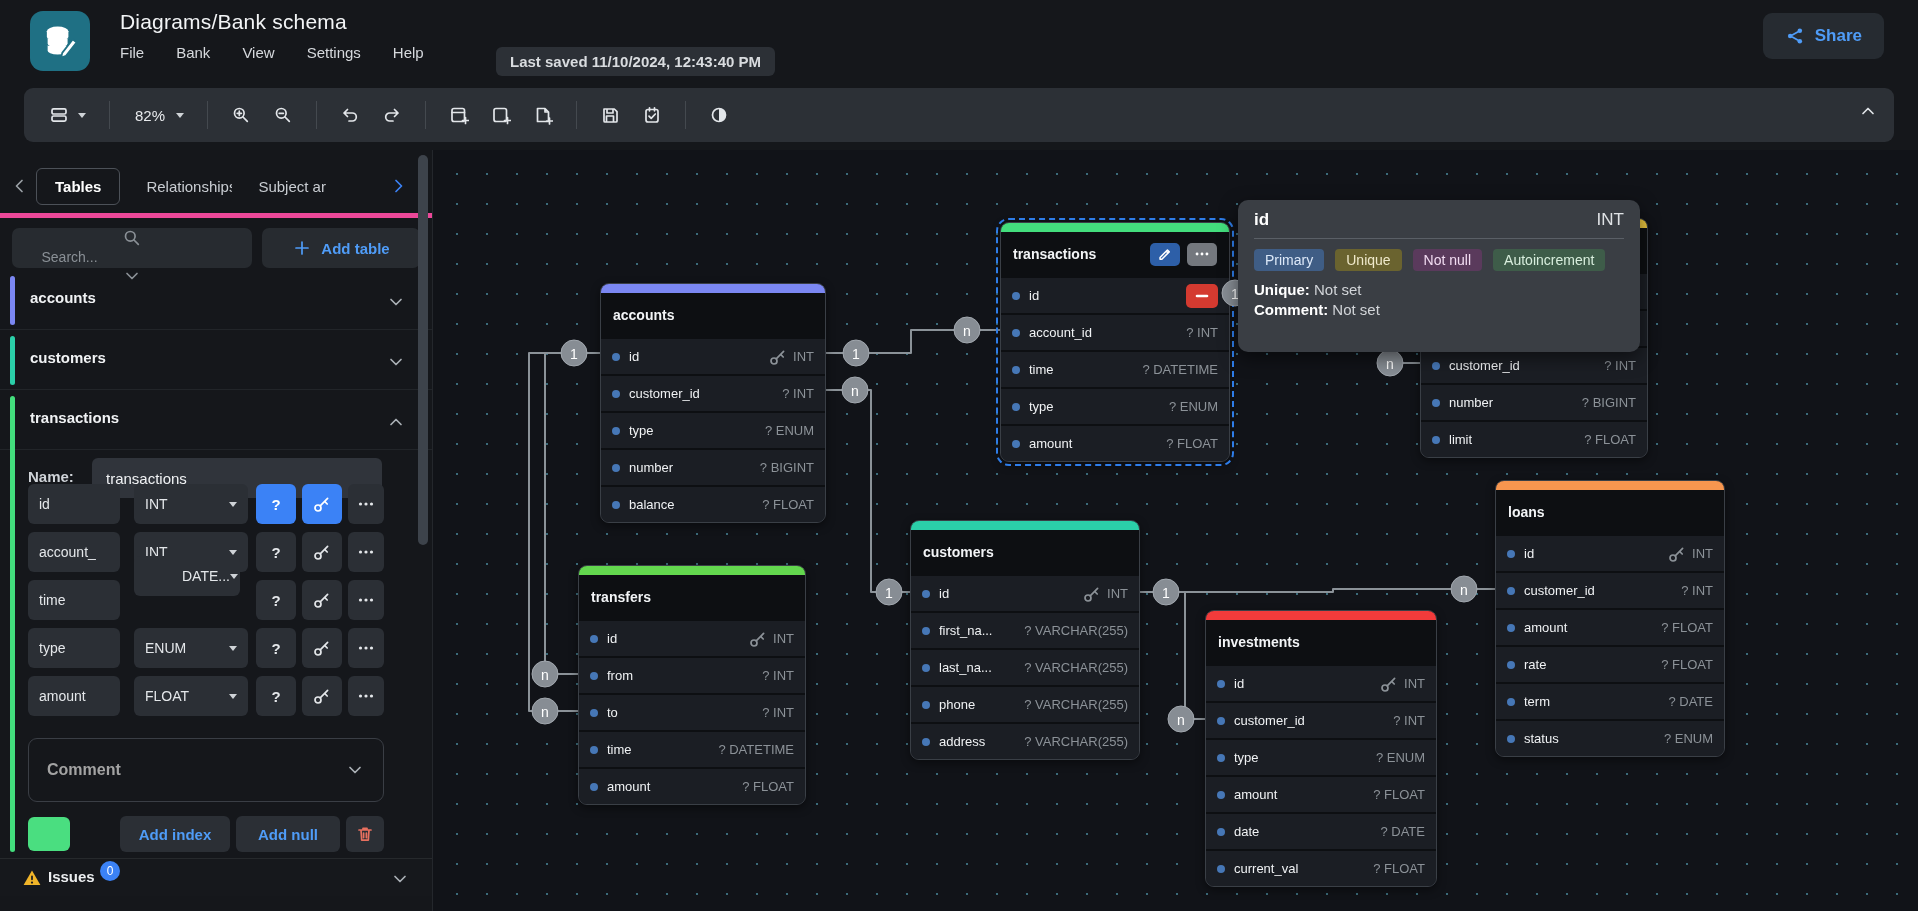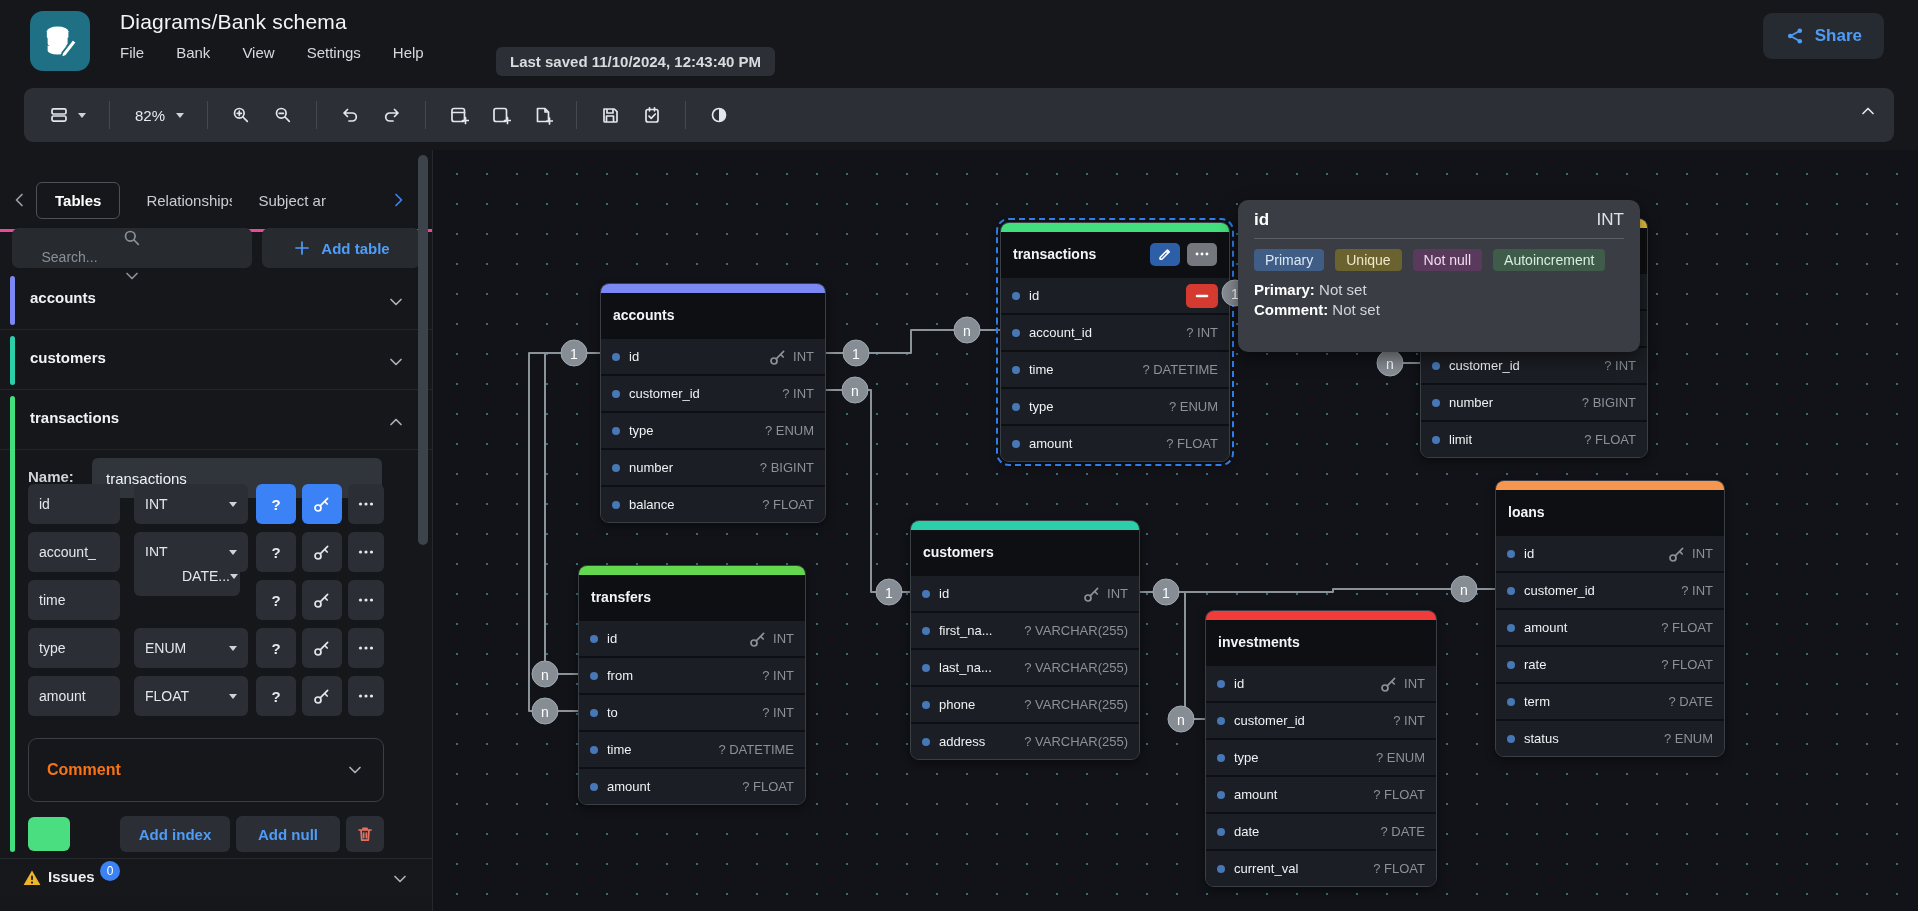--- a/index.html
+++ b/index.html
@@ -24,21 +24,21 @@
            border-radius:9px;display:flex;align-items:center;padding:0 18px;gap:8px;color:#e3e6ea;}
   .tb-item{display:flex;align-items:center;gap:4px;padding:5px 7px;border-radius:5px;cursor:pointer;}
   .tb-divider{width:1px;height:28px;background:#44494f;margin:0 8px;}
   .zoomlvl{font-size:15px;color:#e8eaed;padding:0 2px;}
   .caret{width:0;height:0;border-left:4.5px solid transparent;border-right:4.5px solid transparent;
          border-top:5.5px solid #cfd3d7;margin-left:5px;}
   .tb-collapse{position:absolute;right:16px;top:13px;color:#dfe3e7;cursor:pointer;}
   
   aside{position:absolute;left:0;top:150px;width:433px;height:761px;background:#15171b;
         border-right:1px solid #24272c;}
-  .tabstrip{position:absolute;left:0;top:18px;width:100%;height:64px;border-bottom:3px solid #ec4899;}
+  .tabstrip{position:absolute;left:0;top:4px;width:100%;height:64px;border-bottom:5px solid #ec4899;}
   .chev-left-btn{position:absolute;left:10px;top:22px;color:#9aa0a6;cursor:pointer;}
   .chev-right-btn{position:absolute;left:388px;top:22px;color:#3b82f6;cursor:pointer;}
   .tabs{position:absolute;left:36px;top:0;width:350px;height:64px;display:flex;align-items:center;gap:26px;overflow:hidden;}
   .tab{font-size:15px;color:#c9cdd2;white-space:nowrap;cursor:pointer;}
   .tab.active{border:1px solid #4c5158;border-radius:6px;padding:9px 18px;color:#fff;font-weight:bold;}
   .tab.clip{max-width:86px;overflow:hidden;}
   .searchrow{position:absolute;left:0;top:78px;width:100%;height:40px;}
   .searchbox{position:absolute;left:12px;top:0;width:240px;height:40px;background:#272b30;border-radius:7px;
              display:flex;align-items:center;padding:0 12px;color:#8a9096;flex-direction:column;}
   .searchbox input{flex:1;margin:0 10px;border:none;background:transparent;outline:none;
@@ -56,21 +56,21 @@
   .name-input{position:absolute;left:92px;top:308px;width:290px;height:40px;background:#30343b;
               border:none;border-radius:6px;color:#f0f2f4;font-size:15px;padding:0 14px;font-family:inherit;}
   .frow-box{position:absolute;height:40px;background:#2b2f35;border-radius:6px;color:#e4e7ea;
             font-size:14px;display:flex;align-items:center;padding:0 11px;cursor:pointer;}
   .frow-box.center{justify-content:center;padding:0;}
   .frow-box.active{background:#3b82f6;color:#fff;}
   .frow-box .caret{margin-left:auto;}
   .qmark{font-weight:bold;font-size:15px;}
   .comment-box{position:absolute;left:28px;top:588px;width:356px;height:64px;border:1px solid #3a3e45;
                border-radius:9px;display:flex;align-items:center;padding:0 18px;cursor:pointer;}
-  .comment-box span{font-size:16px;font-weight:bold;color:#f97316;}
+  .comment-box span{font-size:16px;font-weight:bold;color:#a3a3a3;}
   .comment-box .icon{margin-left:auto;color:#aab0b6;}
   .swatch{position:absolute;left:28px;top:667px;width:42px;height:34px;border-radius:6px;cursor:pointer;}
   .sb-btn{position:absolute;top:666px;height:36px;background:#2b2f35;border:none;border-radius:6px;
           color:#4f9cf7;font-size:15px;font-weight:bold;font-family:inherit;cursor:pointer;}
   .trash-btn{position:absolute;left:346px;top:666px;width:38px;height:36px;background:#2b2f35;border:none;
              border-radius:6px;color:#e8705f;display:flex;align-items:center;justify-content:center;cursor:pointer;}
   .issues{position:absolute;left:0;top:708px;width:100%;height:38px;border-top:1px solid #26292c;background:#16181c;}
   .issues .warn{position:absolute;left:22px;top:9px;}
   .issues-label{position:absolute;left:48px;top:9px;font-size:15px;font-weight:bold;color:#eceef0;}
   .issues-badge{position:absolute;left:100px;top:2px;width:20px;height:20px;border-radius:50%;
@@ -772,20 +772,20 @@
         <span class="tt-type">INT</span>
       </div>
       <div class="tt-hr"></div>
       <div class="tt-badges" id="tt-badges">
           <span class="tt-badge" style="background:#3f5d85;color:#dce8f8;">Primary</span>
           <span class="tt-badge" style="background:#6a632f;color:#efe9cb;">Unique</span>
           <span class="tt-badge" style="background:#5a3a5c;color:#f2dcf2;">Not null</span>
           <span class="tt-badge" style="background:#3e5c49;color:#d8eedd;">Autoincrement</span>
         </div>
       <div class="tt-line">
-        <b>Primary:</b> <span>Not set</span>
+        <b>Unique:</b> <span>Not set</span>
       </div>
       <div class="tt-line">
         <b>Comment:</b> <span>Not set</span>
       </div>
     </div>
   </main>
 </div>
 
 </body></html>

